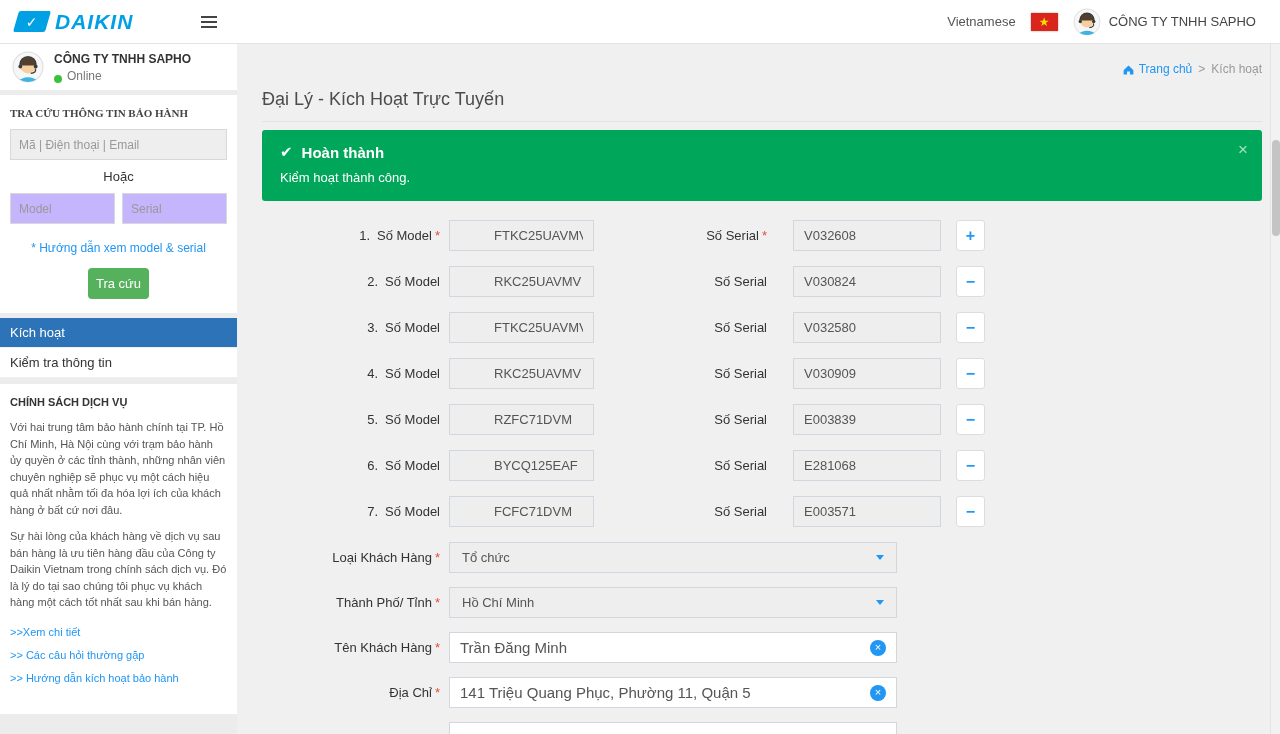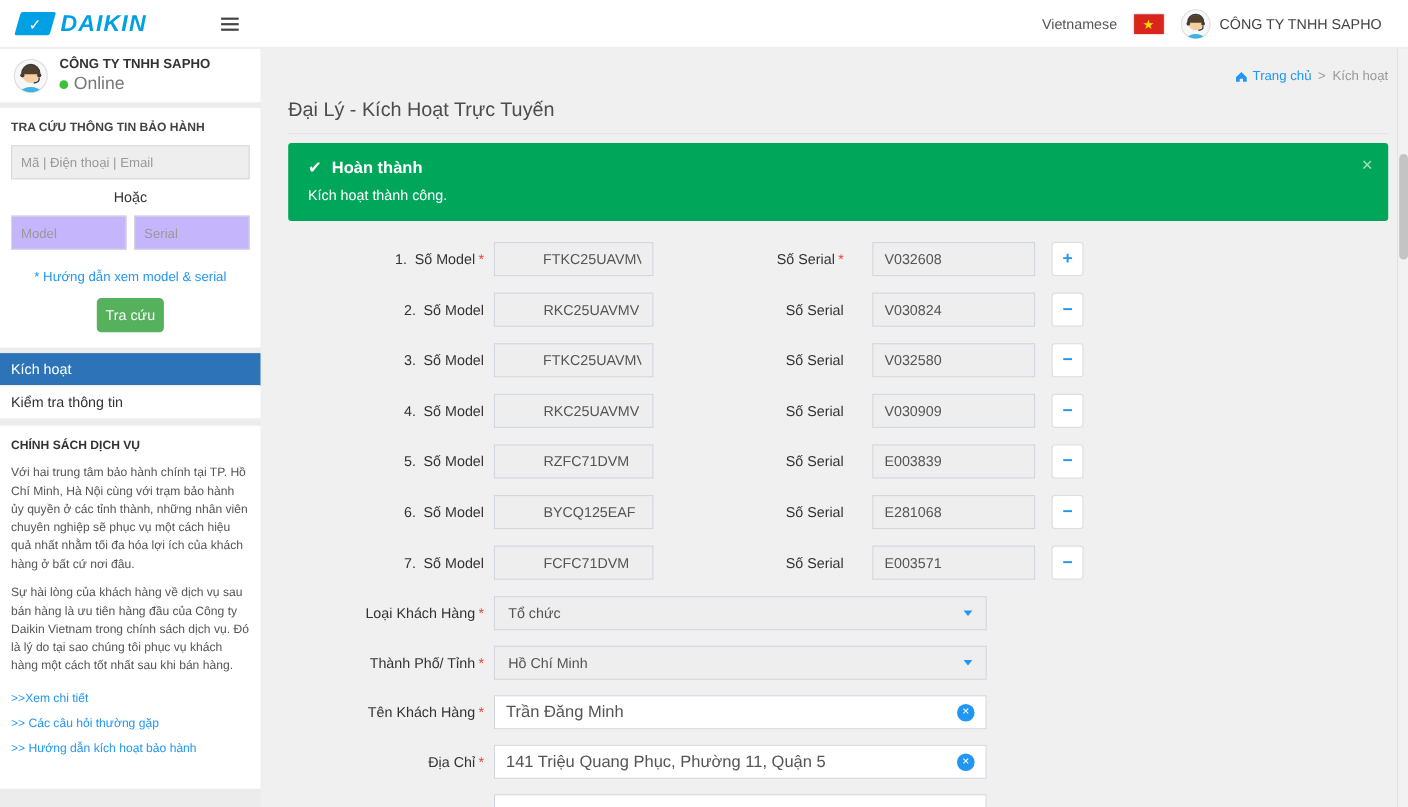--- a/index.html
+++ b/index.html
@@ -20,24 +20,24 @@
   .lang { color:#555; font-size:13px; cursor:pointer; }
   .flag { width:27px; height:18px; background:#da251d; display:flex; align-items:center;
           justify-content:center; color:#ffde00; font-size:12px; box-shadow:0 0 2px rgba(0,0,0,.35); cursor:pointer; }
   .topbar-user { display:flex; align-items:center; gap:8px; color:#444; font-size:13px; cursor:pointer; }
 
   
   .sidebar { position:absolute; top:44px; left:0; width:237px; bottom:0; background:#ececec; overflow:hidden; }
   .card { background:#fff; margin-bottom:5px; }
   .profile { display:flex; align-items:center; gap:10px; padding:7px 12px; }
   .profile-name { font-size:12px; font-weight:bold; color:#333; }
-  .profile-status { font-size:16px; color:#777; display:flex; align-items:center; gap:5px; margin-top:3px; }
+  .profile-status { font-size:12px; color:#777; display:flex; align-items:flex-end; gap:5px; margin-top:3px; }
   .dot { width:8px; height:8px; border-radius:50%; background:#3bc13b; }
   .search-card { padding-bottom:14px; }
-  .search-heading { font-size:11px; font-weight:bold; color:#444; padding:12px 10px 10px; }
+  .search-heading { font-size:11px; font-weight:bold; color:#444; padding:12px 10px 10px;font-family:Liberation Serif, serif; }
   .s-input { display:block; width:217px; margin:0 10px; height:31px; background:#eee;
              border:1px solid #d8d8d8; padding:0 8px; font-size:12px; color:#555; }
   .or { text-align:center; font-size:13px; color:#333; padding:9px 0; }
   .duo { display:flex; gap:7px; margin:0 10px; }
   .duo input { width:105px; height:31px; background:#c4b5fd; border:1px solid #d8d8d8;
                padding:0 8px; font-size:12px; color:#555; }
   input::placeholder { color:#999; }
   .guide-link { display:block; text-align:center; color:#2196f3; font-size:12px;
                 margin:17px 0 13px; text-decoration:none; cursor:pointer; }
   .tra-cuu { display:block; margin:0 auto; background:#55b15b; color:#fff; border:none;
@@ -206,21 +206,21 @@
     <span>Kích hoạt</span>
   </div>
 
   <h1 class="page-title">Đại Lý - Kích Hoạt Trực Tuyến</h1>
 
   <div class="alert">
     <div class="alert-title">
       <span>✔</span>
       <span>Hoàn thành</span>
     </div>
-    <div class="alert-msg">Kích hoạt thành công.</div>
+    <div class="alert-msg">Kiểm hoạt thành công.</div>
     <span class="alert-close">×</span>
   </div>
 
   <div class="form-row">
     <div class="lbl lbl1"><span class="idx">1.</span><span>Số Model</span><span class="req">*</span></div>
     <input class="inp inp-model" value="FTKC25UAVMV" style="">
     <div class="lbl lbl2"><span>Số Serial</span><span class="req">*</span></div>
     <input class="inp inp-serial" value="V032608" style="">
     <button class="act-btn">+</button>
   </div>

